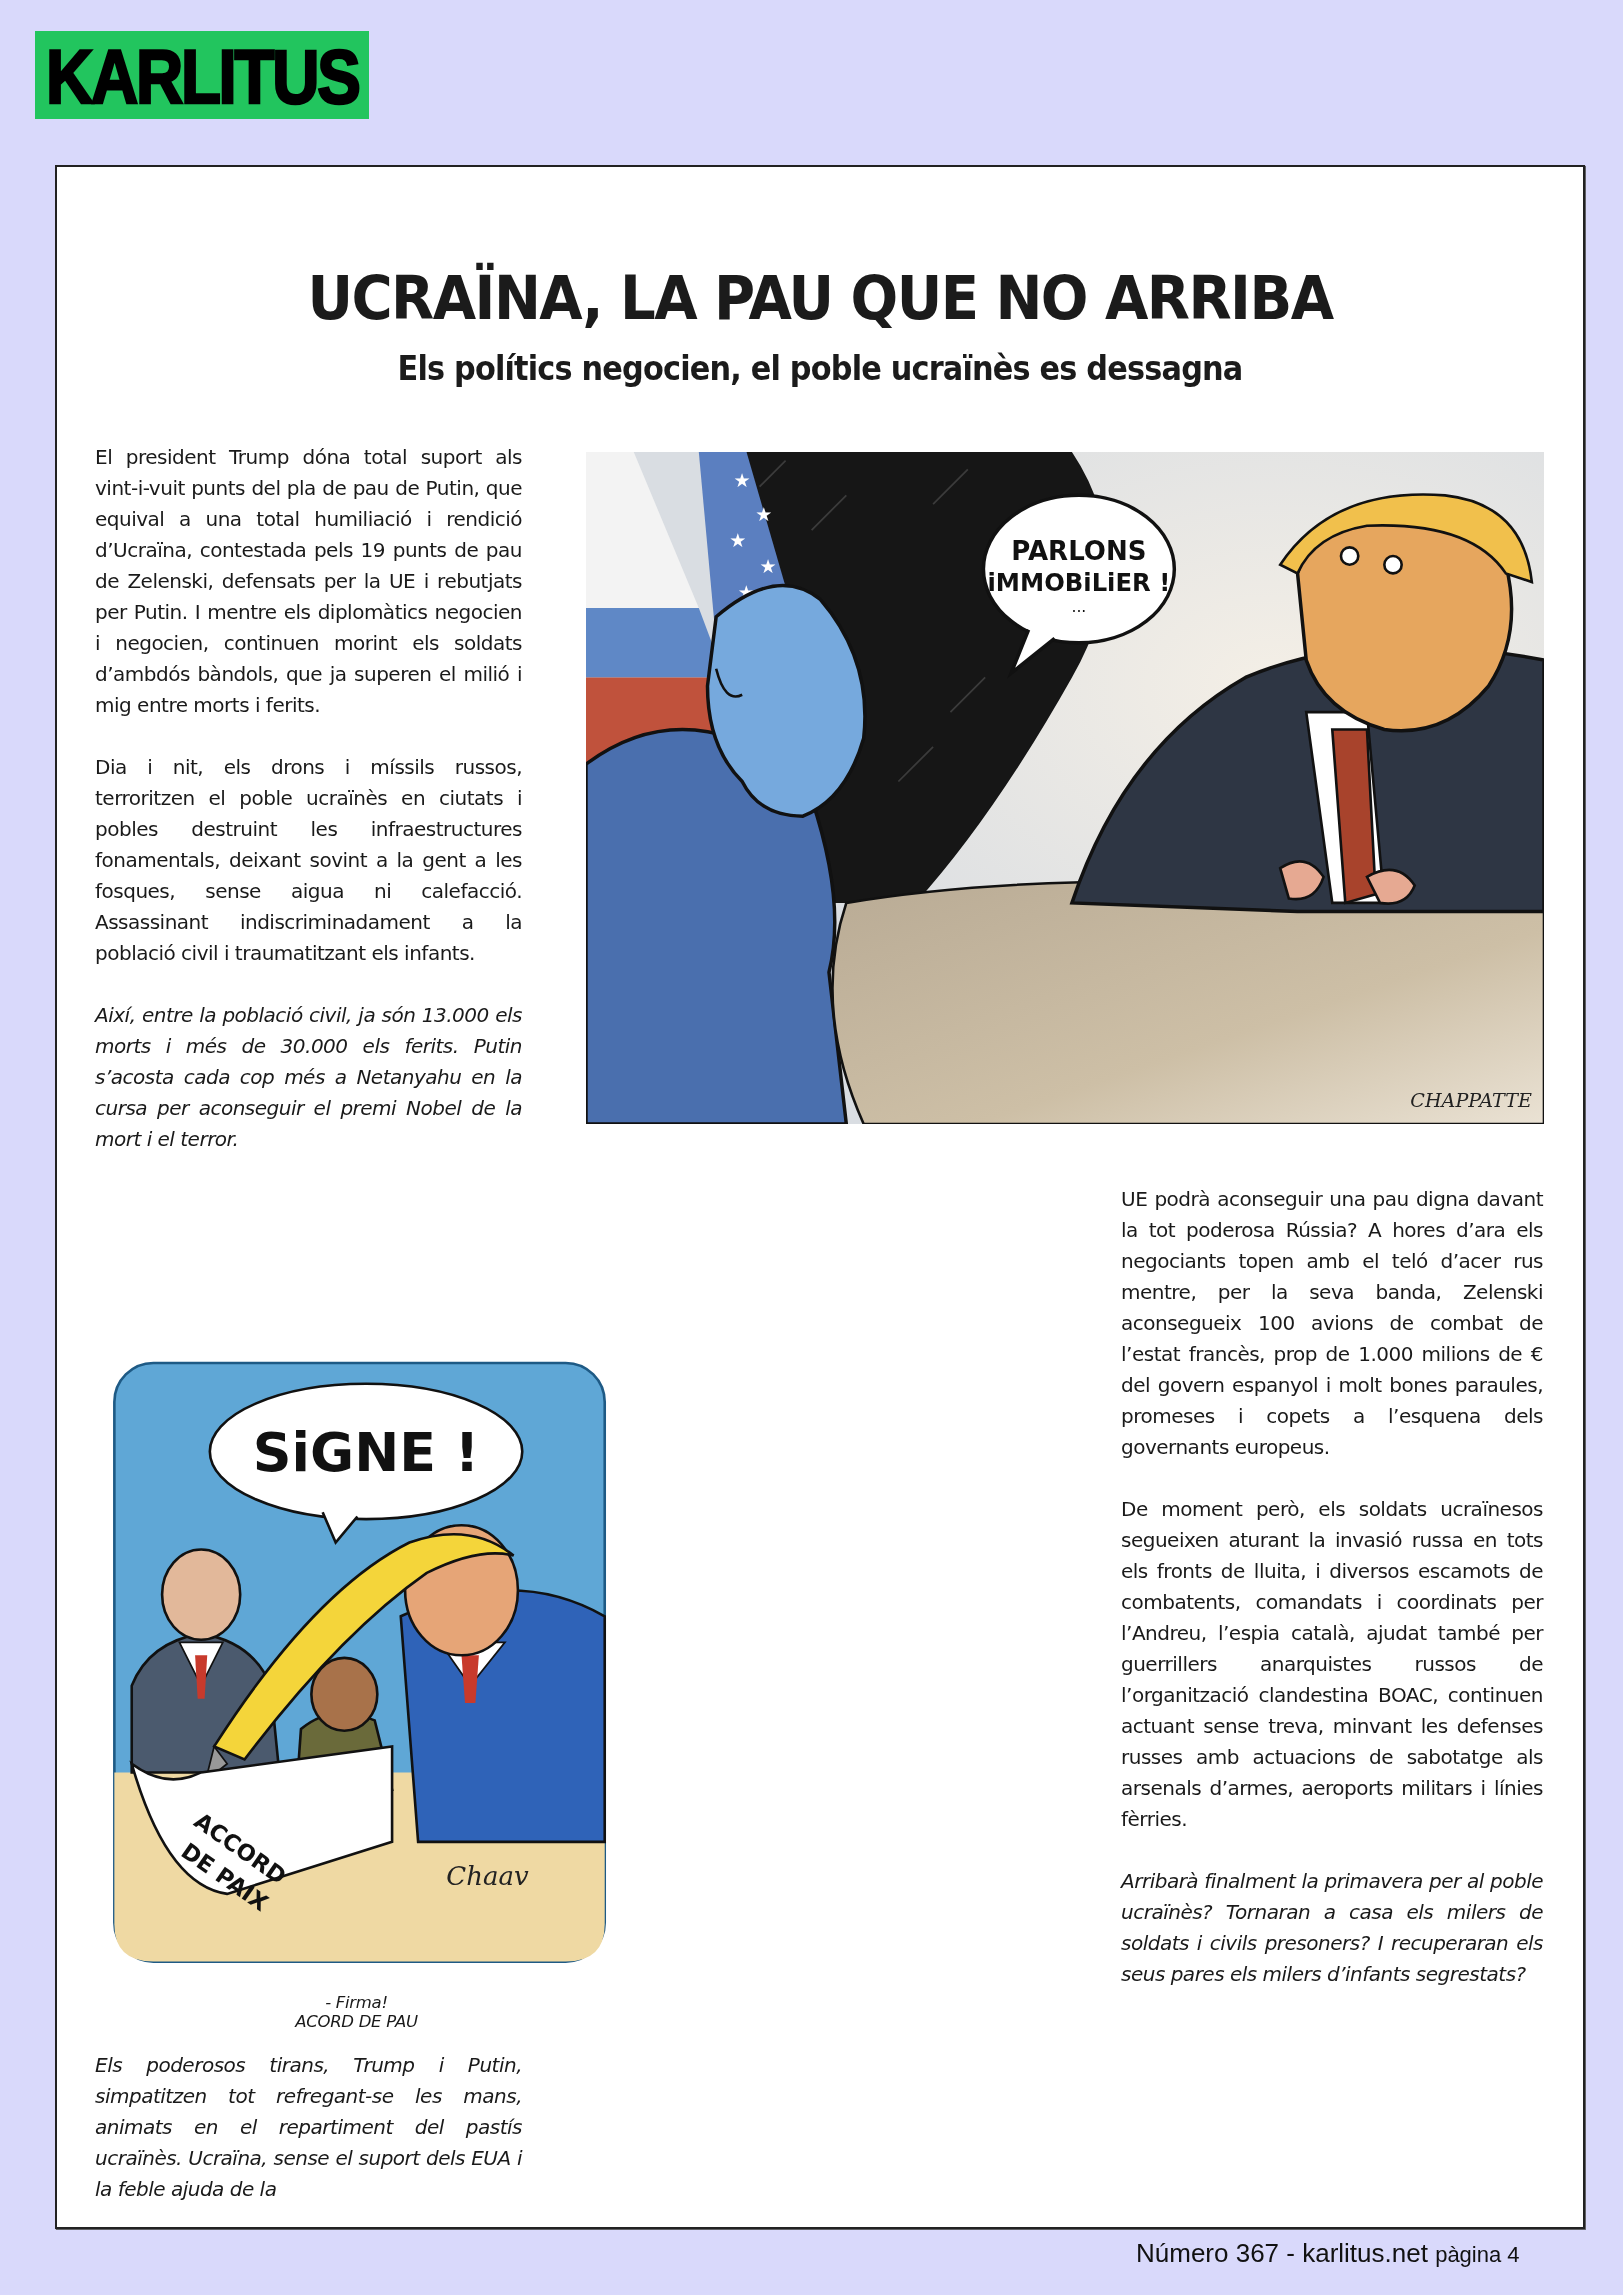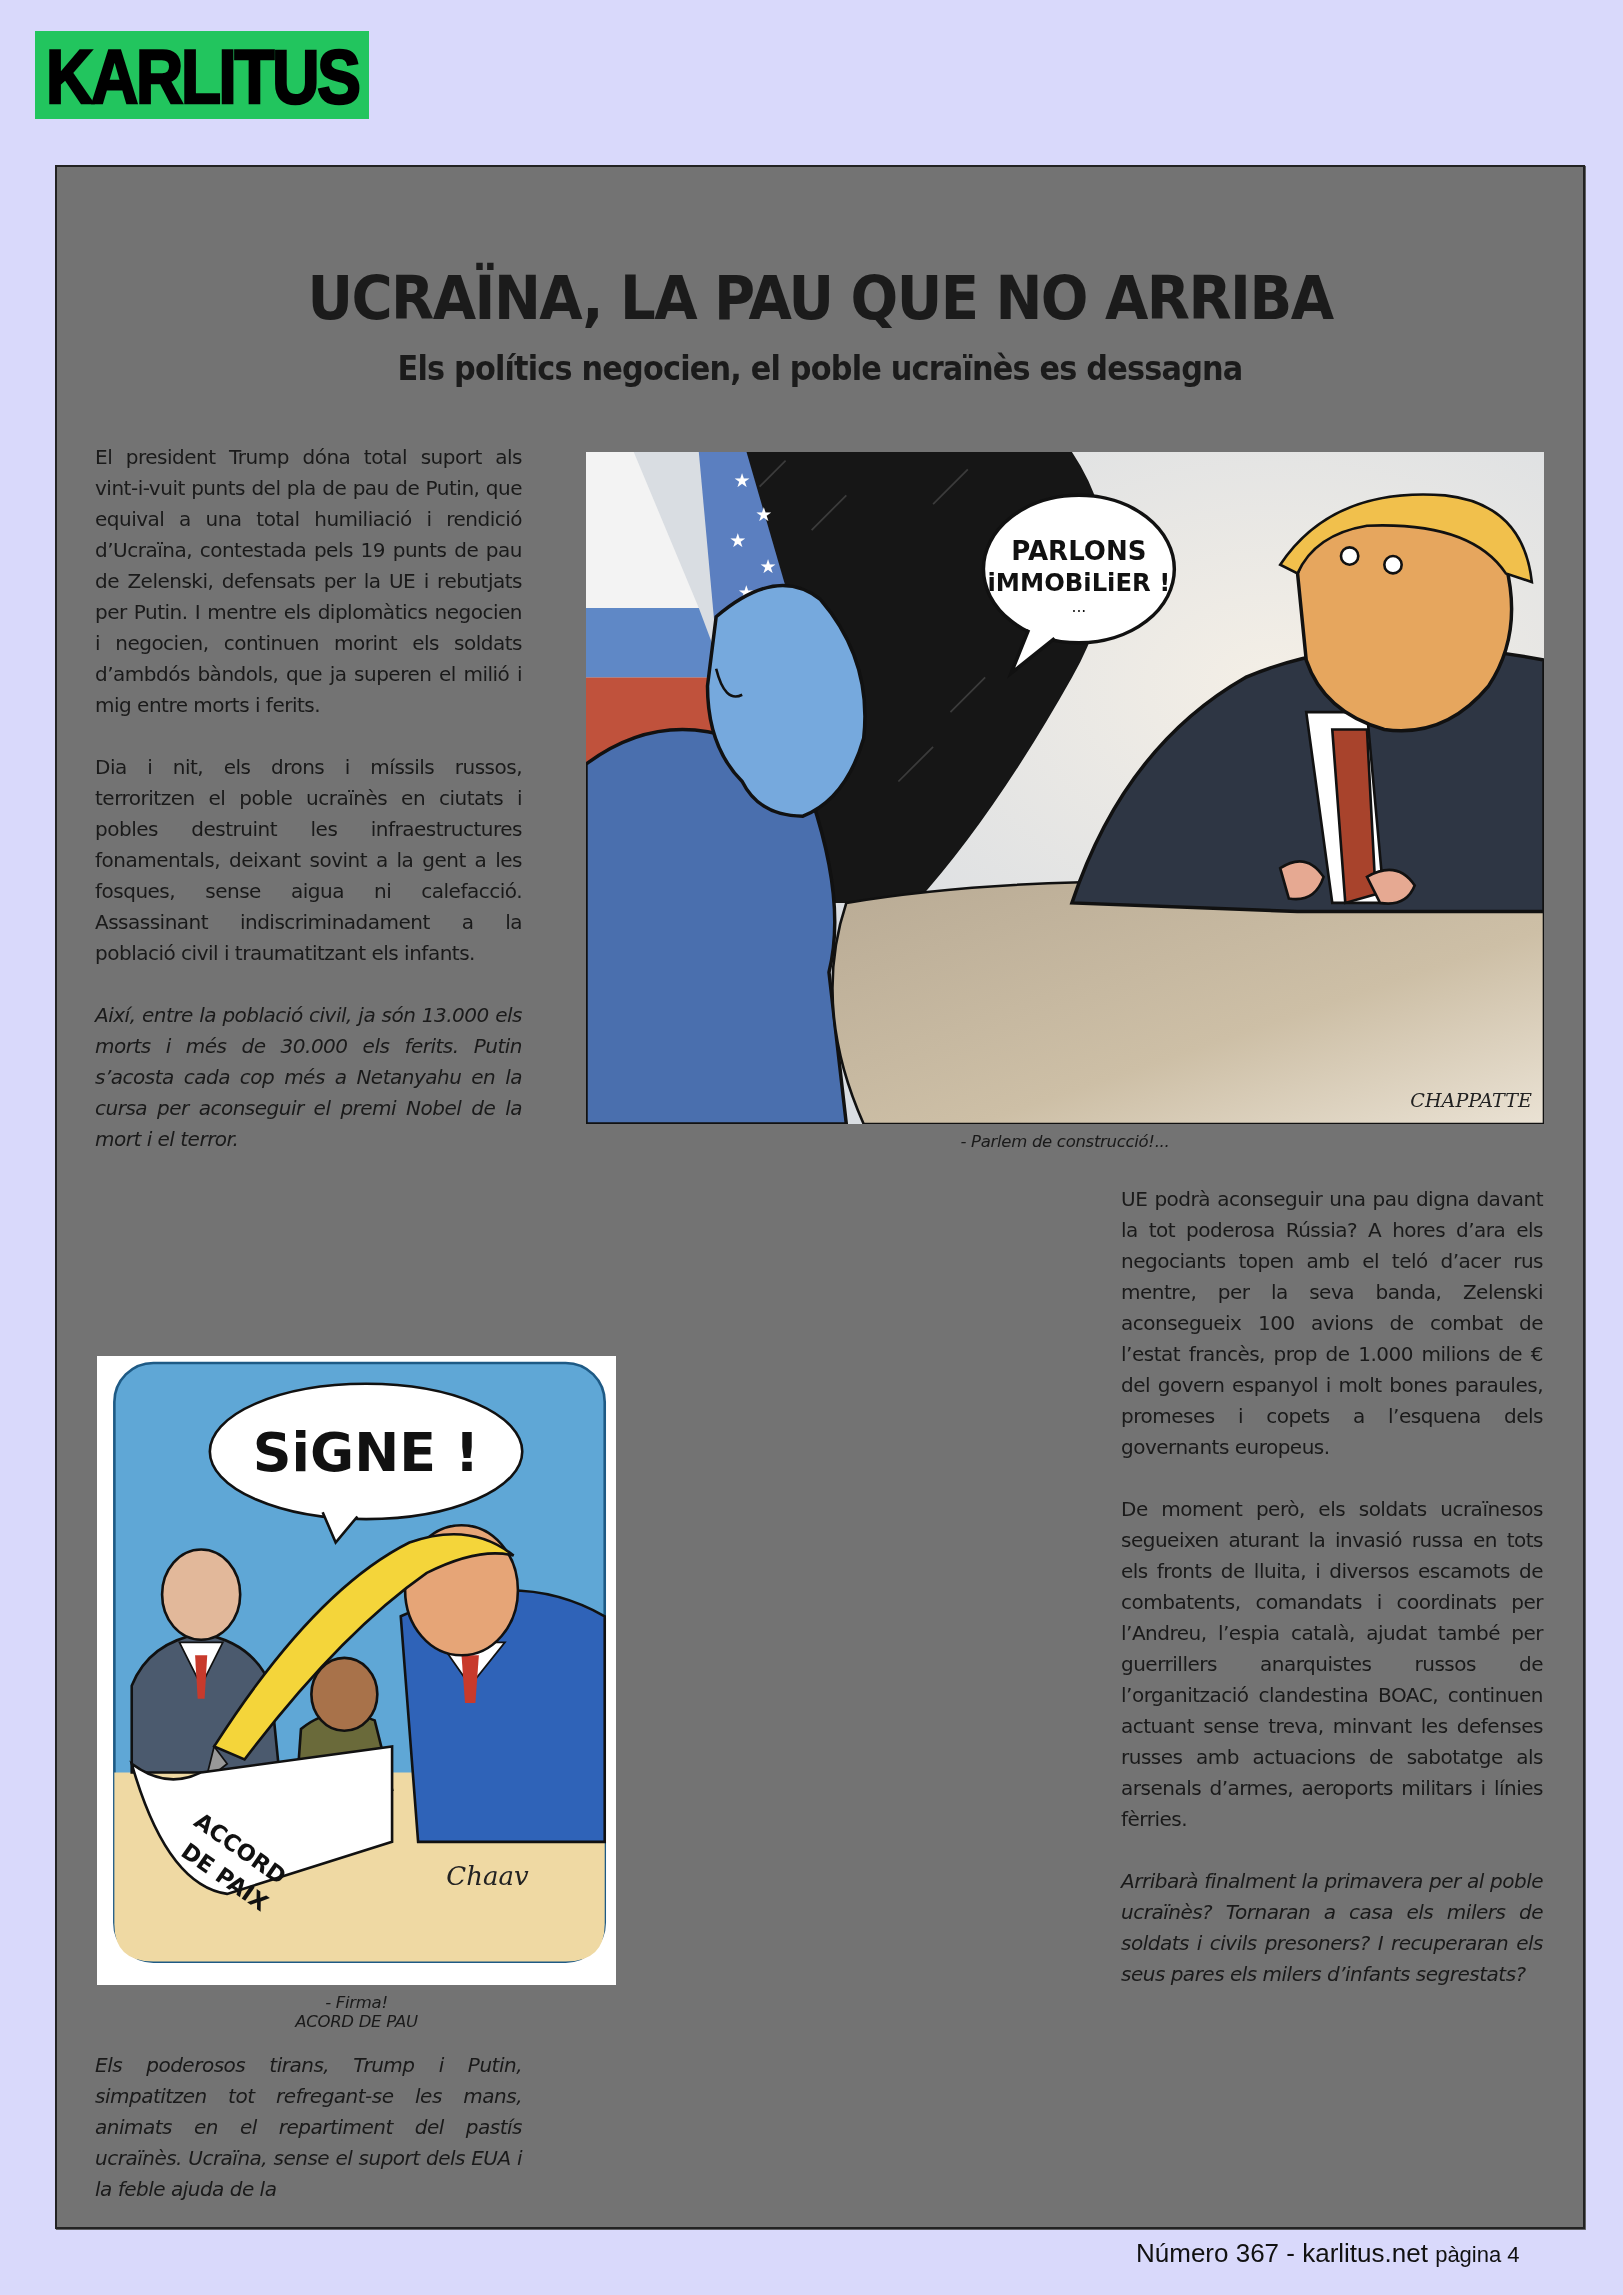--- a/index.html
+++ b/index.html
@@ -21,21 +21,21 @@
     font-family: "Liberation Sans", sans-serif;
     font-weight: 900; font-size: 76px; line-height: 83px;
     letter-spacing: -2.6px;
     color: #000;
     transform: scaleX(0.86); transform-origin: left center;
     -webkit-text-stroke: 2.6px #000;
   }
   .frame {
     position: absolute; left: 55px; top: 165px;
     width: 1526px; height: 2060px;
-    background: #737373;
+    background: #ffffff;
     border: 2.6px solid #222;
     box-shadow: 0.9px 0.9px 0 #555;
   }
   .headline {
     position: absolute; left: 0; right: 0; top: 94px;
     text-align: center;
     font-family: "DejaVu Sans", sans-serif;
     font-weight: bold; font-size: 61px; line-height: 73px;
     letter-spacing: -1.7px;
     color: #1b1b1b;
@@ -166,21 +166,20 @@
 
       <ellipse cx="568" cy="135" rx="110" ry="85" fill="#fff" stroke="#111" stroke-width="4"></ellipse>
       <path d="M510 205 L490 255 L540 215" fill="#fff" stroke="#111" stroke-width="4"></path>
       <text x="568" y="125" text-anchor="middle" font-family="DejaVu Sans, sans-serif" font-weight="bold" font-size="30" fill="#111">PARLONS</text>
       <text x="568" y="160" text-anchor="middle" font-family="DejaVu Sans, sans-serif" font-weight="bold" font-size="28" fill="#111">iMMOBiLiER !</text>
       <text x="568" y="185" text-anchor="middle" font-family="DejaVu Sans, sans-serif" font-size="18" fill="#111">...</text>
 
       <text x="1020" y="755" text-anchor="middle" font-family="DejaVu Serif, serif" font-style="italic" font-size="22" fill="#222">CHAPPATTE</text>
     </svg>
   </div>
-  <div class="caption caption-top">- Parlem de construcció!...</div>
 
   <div class="cartoon cartoon-bottom">
     <svg viewBox="0 0 598 725" preserveAspectRatio="none">
       <rect x="20" y="8" width="565" height="690" rx="45" ry="45" fill="#5fa7d6" stroke="#1e5a85" stroke-width="3"></rect>
 
       <path d="M20 480 L585 480 L585 655 Q585 698 540 698 L65 698 Q20 698 20 655 Z" fill="#efd9a3"></path>
 
       <path d="M40 380 Q60 330 120 320 Q180 330 200 380 L210 480 L40 480 Z" fill="#4b5a6e" stroke="#111" stroke-width="3"></path>
       <path d="M95 330 L120 380 L145 330 Z" fill="#fff" stroke="#111" stroke-width="2"></path>
       <path d="M113 345 L127 345 L124 395 L116 395 Z" fill="#c83a2c"></path>

